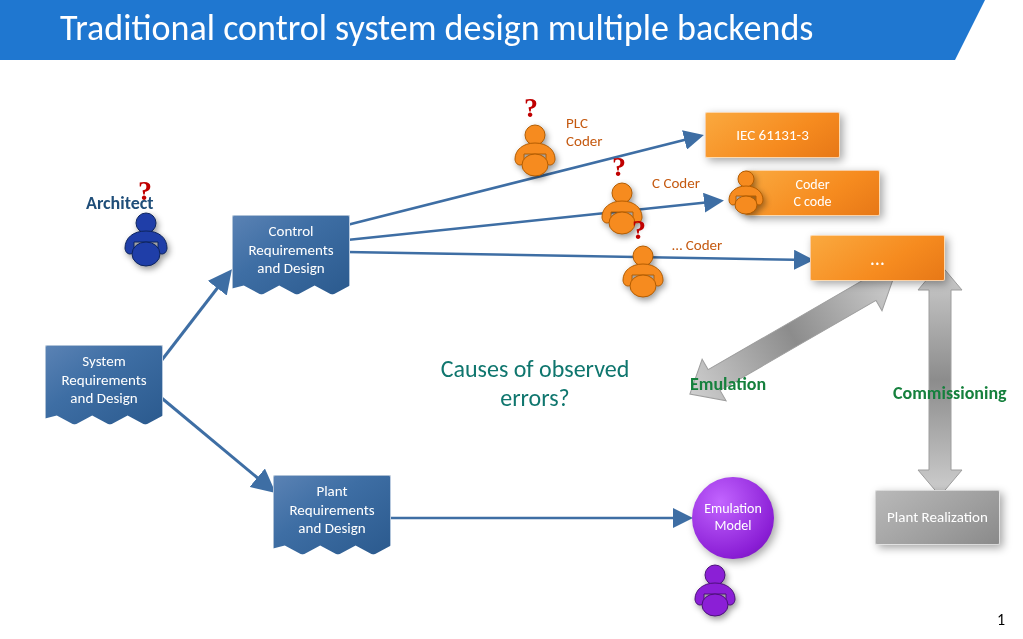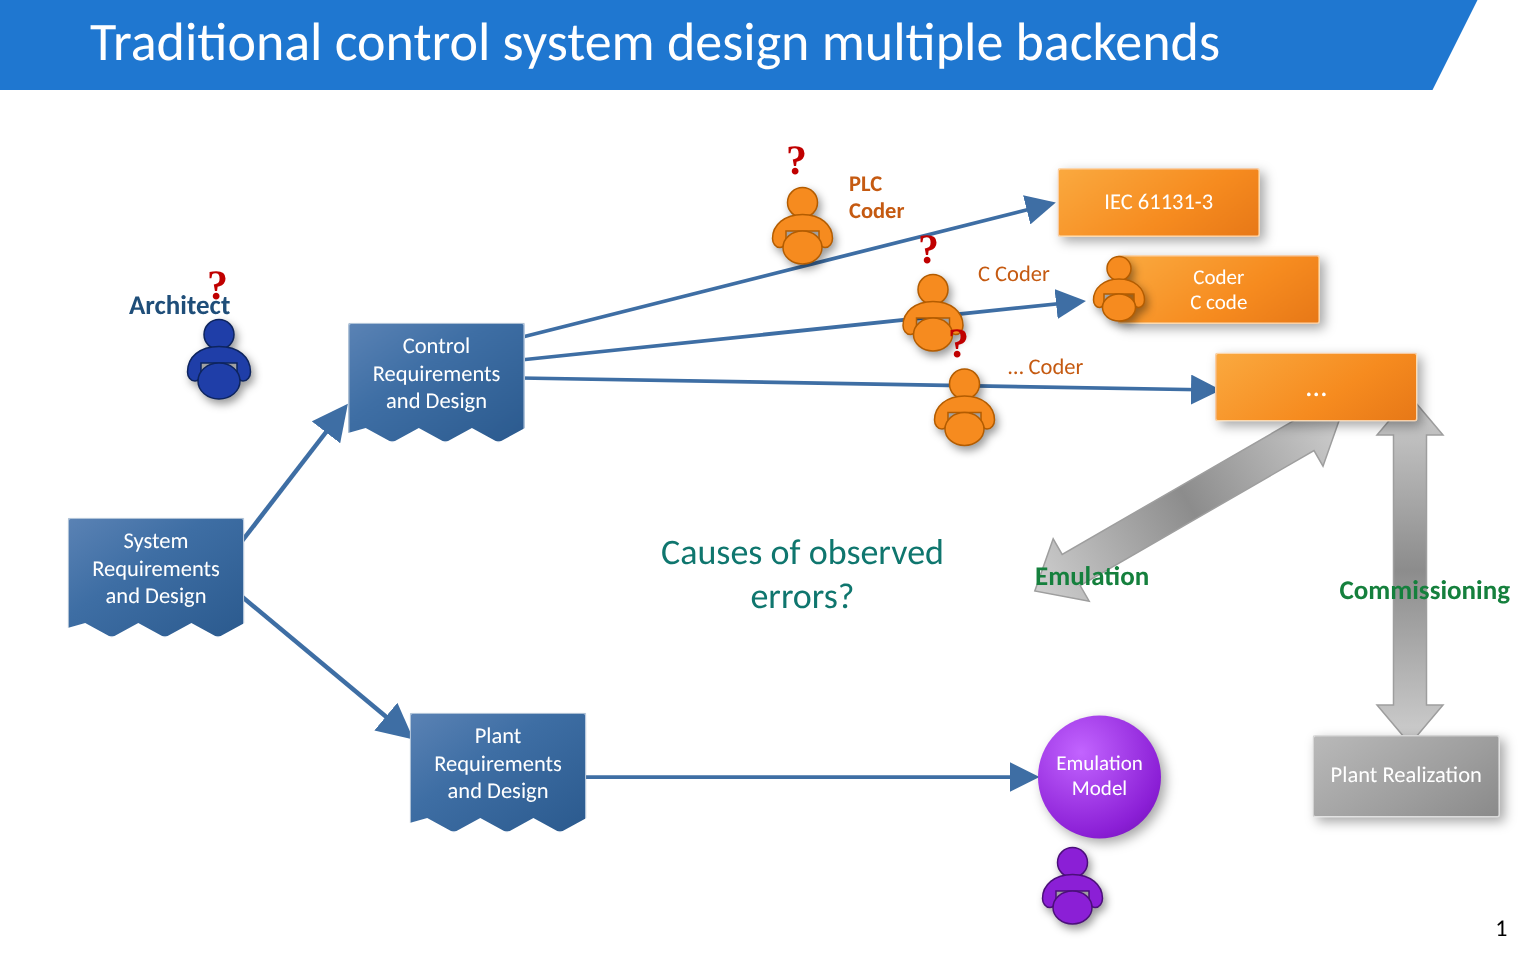--- a/index.html
+++ b/index.html
@@ -214,21 +214,21 @@
     <svg width="54" height="56" viewBox="0 0 54 56">
         <g fill="#8b1fd6" stroke="#4b0f7a" stroke-width="1">
           <circle cx="27" cy="12" r="10"></circle>
           <path d="M27 20c-12 0-20 7-20 16 0 3 2 6 5 6 2 0 4-2 4-6v-5h22v5c0 4 2 6 4 6 3 0 5-3 5-6 0-9-8-16-20-16z"></path>
           <ellipse cx="27" cy="42" rx="13" ry="11"></ellipse>
         </g>
       </svg>
   </div>
 
   <div class="label blue" style="left:86px;  top:192px;">Architect</div>
-  <div class="label orange" style="left:566px; top:114px; width:60px; text-align:left;font-weight:bold;">PLC Coder</div>
+  <div class="label orange" style="left:566px; top:114px; width:60px; text-align:left;">PLC Coder</div>
   <div class="label orange" style="left:652px; top:174px; width:60px; text-align:left;">C Coder</div>
   <div class="label orange" style="left:672px; top:236px; width:60px; text-align:left;">… Coder</div>
   <div class="label red" style="left:410px; top:355px; width:250px;">Causes of observed errors?</div>
   <div class="label gray" style="left:690px; top:373px;">Emulation</div>
   <div class="label gray" style="left:893px; top:382px;">Commissioning</div>
 
   <div class="pagenum">1</div>
 </div>
 
 </body></html>

